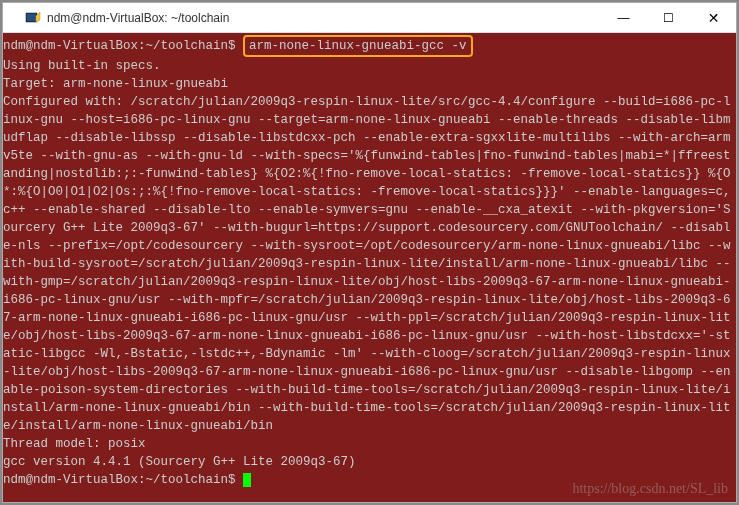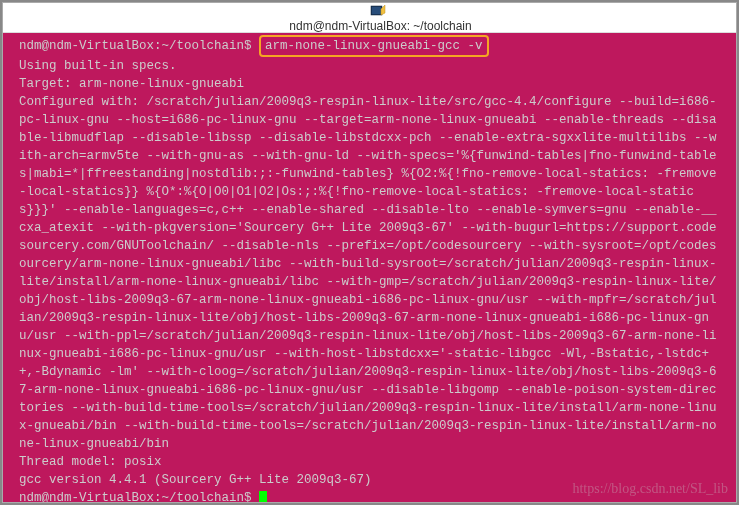--- a/index.html
+++ b/index.html
@@ -23,21 +23,20 @@
       display: flex;
       flex-direction: column;
     }
     .titlebar {
       height: 30px;
       background: #fff;
       display: flex;
       align-items: center;
       padding-left: 22px;
       border-bottom: 1px solid #ddd;
-      flex-direction: column;
     }
     .title-icon {
       width: 16px;
       height: 16px;
       margin-right: 6px;
     }
     .title-text {
       font-size: 12px;
       color: #333;
       flex: 1;
@@ -53,26 +52,26 @@
       align-items: center;
       justify-content: center;
       font-size: 12px;
       font-family: Arial, sans-serif;
     }
     .win-btn.close {
       font-size: 14px;
     }
     .terminal {
       flex: 1;
-      background: #be185d;
+      background: #7f1d1d;
       color: #ccc;
       font-family: "Consolas", "Courier New", monospace;
       font-size: 12.5px;
       line-height: 18px;
-      padding: 2px 16px;
+      padding: 2px 0;
       overflow: hidden;
       white-space: pre-wrap;
       word-break: break-all;
       position: relative;
     }
     .prompt {
       color: #ccc;
     }
     .highlight-box {
       border: 2px solid #f5a623;

